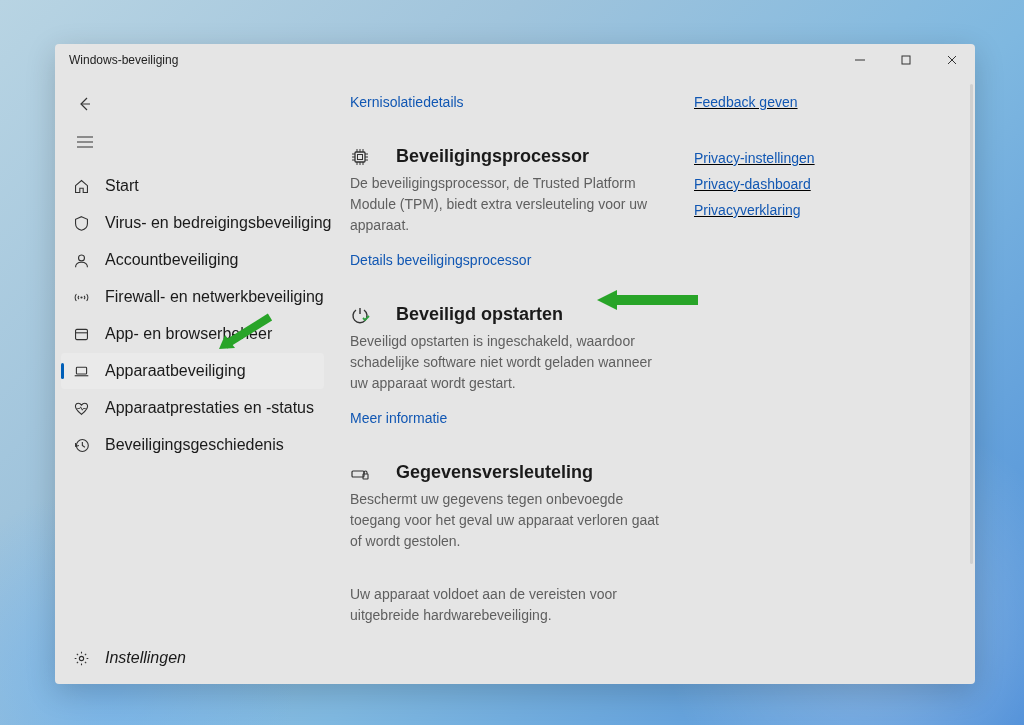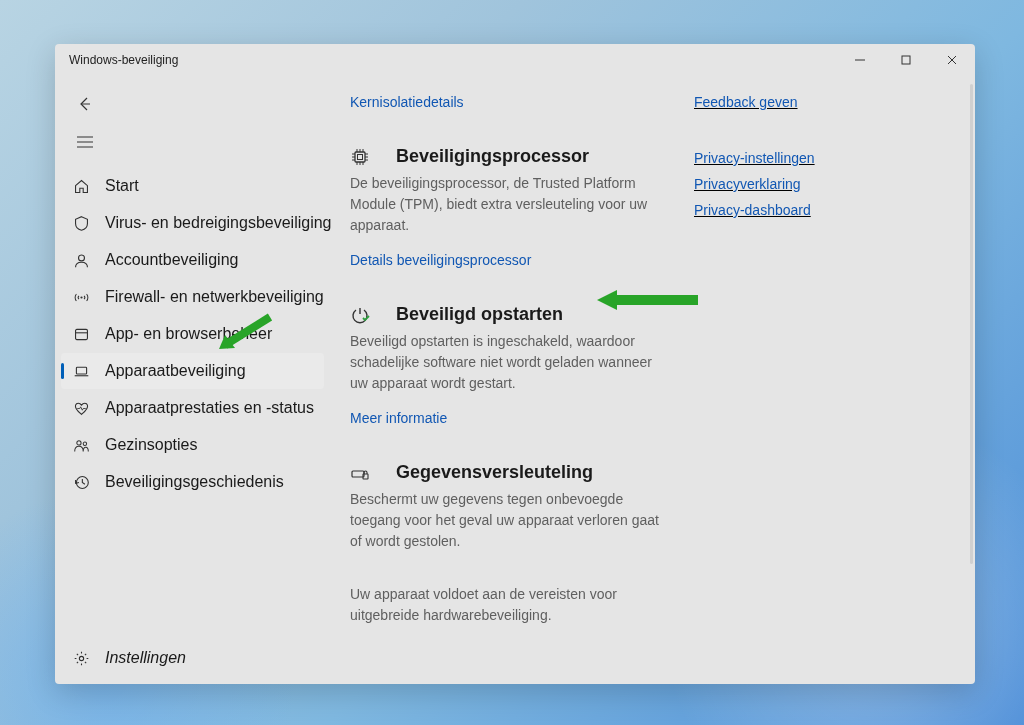--- a/index.html
+++ b/index.html
@@ -315,30 +315,20 @@
           <span class="nav-label">Apparaatbeveiliging</span>
         </div>
         <div class="nav-item">
           <span class="nav-icon">
             <svg width="17" height="17" viewBox="0 0 20 20">
                 <path d="M10 17 C4 12 2 9 3 6 C4 3 8 3 10 6 C12 3 16 3 17 6 C18 9 16 12 10 17 Z" fill="none" stroke="#333" stroke-width="1.3"></path>
                 <path d="M5 10 L8 10 L9 8 L11 12 L12 10 L15 10" fill="none" stroke="#333" stroke-width="1"></path>
               </svg>
           </span>
           <span class="nav-label">Apparaatprestaties en -status</span>
-        </div>
-        <div class="nav-item">
-          <span class="nav-icon">
-            <svg width="17" height="17" viewBox="0 0 20 20">
-                <circle cx="7" cy="7" r="2.5" fill="none" stroke="#333" stroke-width="1.2"></circle>
-                <circle cx="14" cy="8" r="2" fill="none" stroke="#333" stroke-width="1.2"></circle>
-                <path d="M2 17 C2 13 4 11 7 11 C10 11 12 13 12 17 M12 17 C12 14 13 12 15 12 C17 12 18 14 18 17" fill="none" stroke="#333" stroke-width="1.2"></path>
-              </svg>
-          </span>
-          <span class="nav-label">Gezinsopties</span>
         </div>
         <div class="nav-item">
           <span class="nav-icon">
             <svg width="17" height="17" viewBox="0 0 20 20">
                 <circle cx="11" cy="10" r="7" fill="none" stroke="#333" stroke-width="1.3"></circle>
                 <path d="M11 6 V10 L14 12" fill="none" stroke="#333" stroke-width="1.3"></path>
                 <path d="M3 7 L3 11 L7 10" fill="none" stroke="#333" stroke-width="1.2"></path>
               </svg>
           </span>
           <span class="nav-label">Beveiligingsgeschiedenis</span>
@@ -406,22 +396,22 @@
           <div class="section-desc">Beschermt uw gegevens tegen onbevoegde toegang voor het geval uw apparaat verloren gaat of wordt gestolen.</div>
         </div>
 
         <div class="footer-note">Uw apparaat voldoet aan de vereisten voor uitgebreide hardwarebeveiliging.</div>
         
       </div>
 
       <div class="aside-col">
         <a class="aside-link" style="margin-top:6px; margin-bottom:40px">Feedback geven</a>
         <a class="aside-link">Privacy-instellingen</a>
+        <a class="aside-link">Privacy-dashboard</a>
         <a class="aside-link">Privacyverklaring</a>
-        <a class="aside-link">Privacy-dashboard</a>
       </div>
 
       <div class="scroll-track"></div>
     </div>
 
   </div>
 </div>
 
 <div class="arrow" style="left:215px; top:312px;">
   <svg width="60" height="44" viewBox="0 0 60 44">

